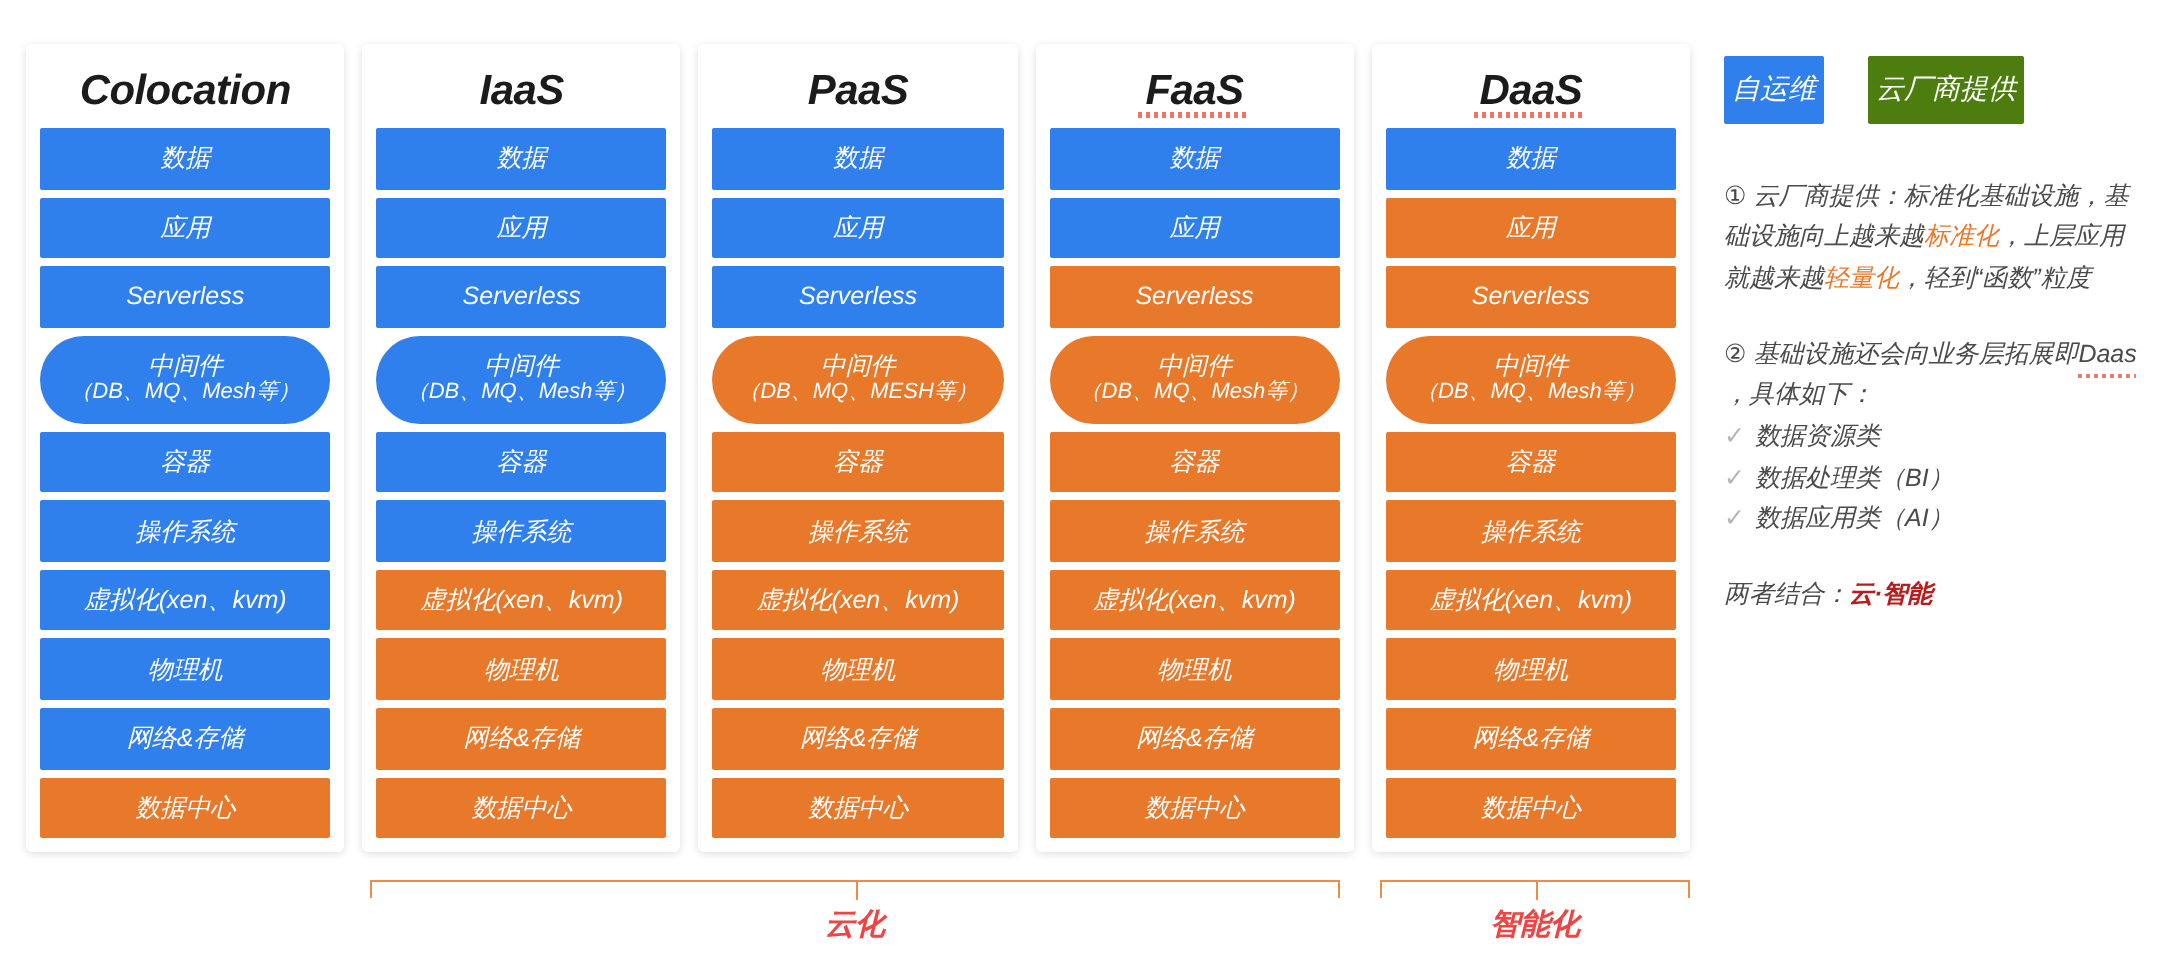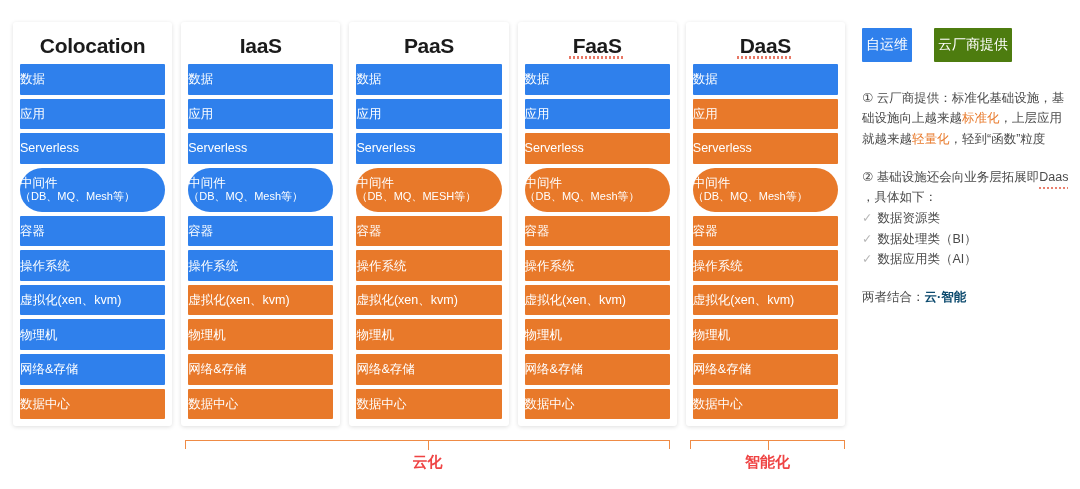--- a/index.html
+++ b/index.html
@@ -4,21 +4,21 @@
 <title>Cloud Service Model Stack Diagram</title>
 <style>
   html,body{margin:0;padding:0;}
   body{
     width:1080px;height:489px;
     background:#ffffff;
     font-family:"Liberation Sans","DejaVu Sans",sans-serif;
     overflow:hidden;
     position:relative;
   }
-  #canvas{position:relative;width:1080px;height:489px;}
+  #canvas{position:relative;width:1080px;height:489px;font-style:italic;}
 
   
   .cards{
     position:absolute;
     left:13px;top:22px;
     width:832px;height:404px;
     display:flex;
     gap:9px;
   }
   .card{
@@ -55,21 +55,21 @@
   .layers{
     flex:1 1 auto;
     display:flex;
     flex-direction:column;
     gap:4px;
   }
   .layer{
     flex:1 1 0;
     display:flex;
     flex-direction:column;
-    align-items:flex-start;
+    align-items:center;
     justify-content:center;
     color:#ffffff;
     font-size:12.5px;
     line-height:1.12;
     text-align:center;
     border-radius:1px;
     white-space:nowrap;
     overflow:hidden;
   }
   .layer.two{ line-height:1.08; }
@@ -129,21 +129,21 @@
   .note .marker{color:#4a4a4a;}
   .checks{margin-top:1px;}
   .check-row{
     font-size:12.5px;
     color:#4a4a4a;
     line-height:1.62;
     white-space:nowrap;
   }
   .check-row .tick{color:#b6b6b6;margin-right:5px;}
   .concl{font-size:12.5px;color:#4a4a4a;margin-top:20px;}
-  .concl b{color:#0c4a6e;font-weight:bold;}
+  .concl b{color:#b91c1c;font-weight:bold;}
   .sq-u{
     position:relative;display:inline-block;
   }
   .sq-u::after{
     content:"";position:absolute;left:0;right:0;bottom:-2px;height:2px;
     background:repeating-linear-gradient(90deg,#e4604a 0 2px,transparent 2px 4px);
     opacity:.8;
   }
 </style>
 </head>

